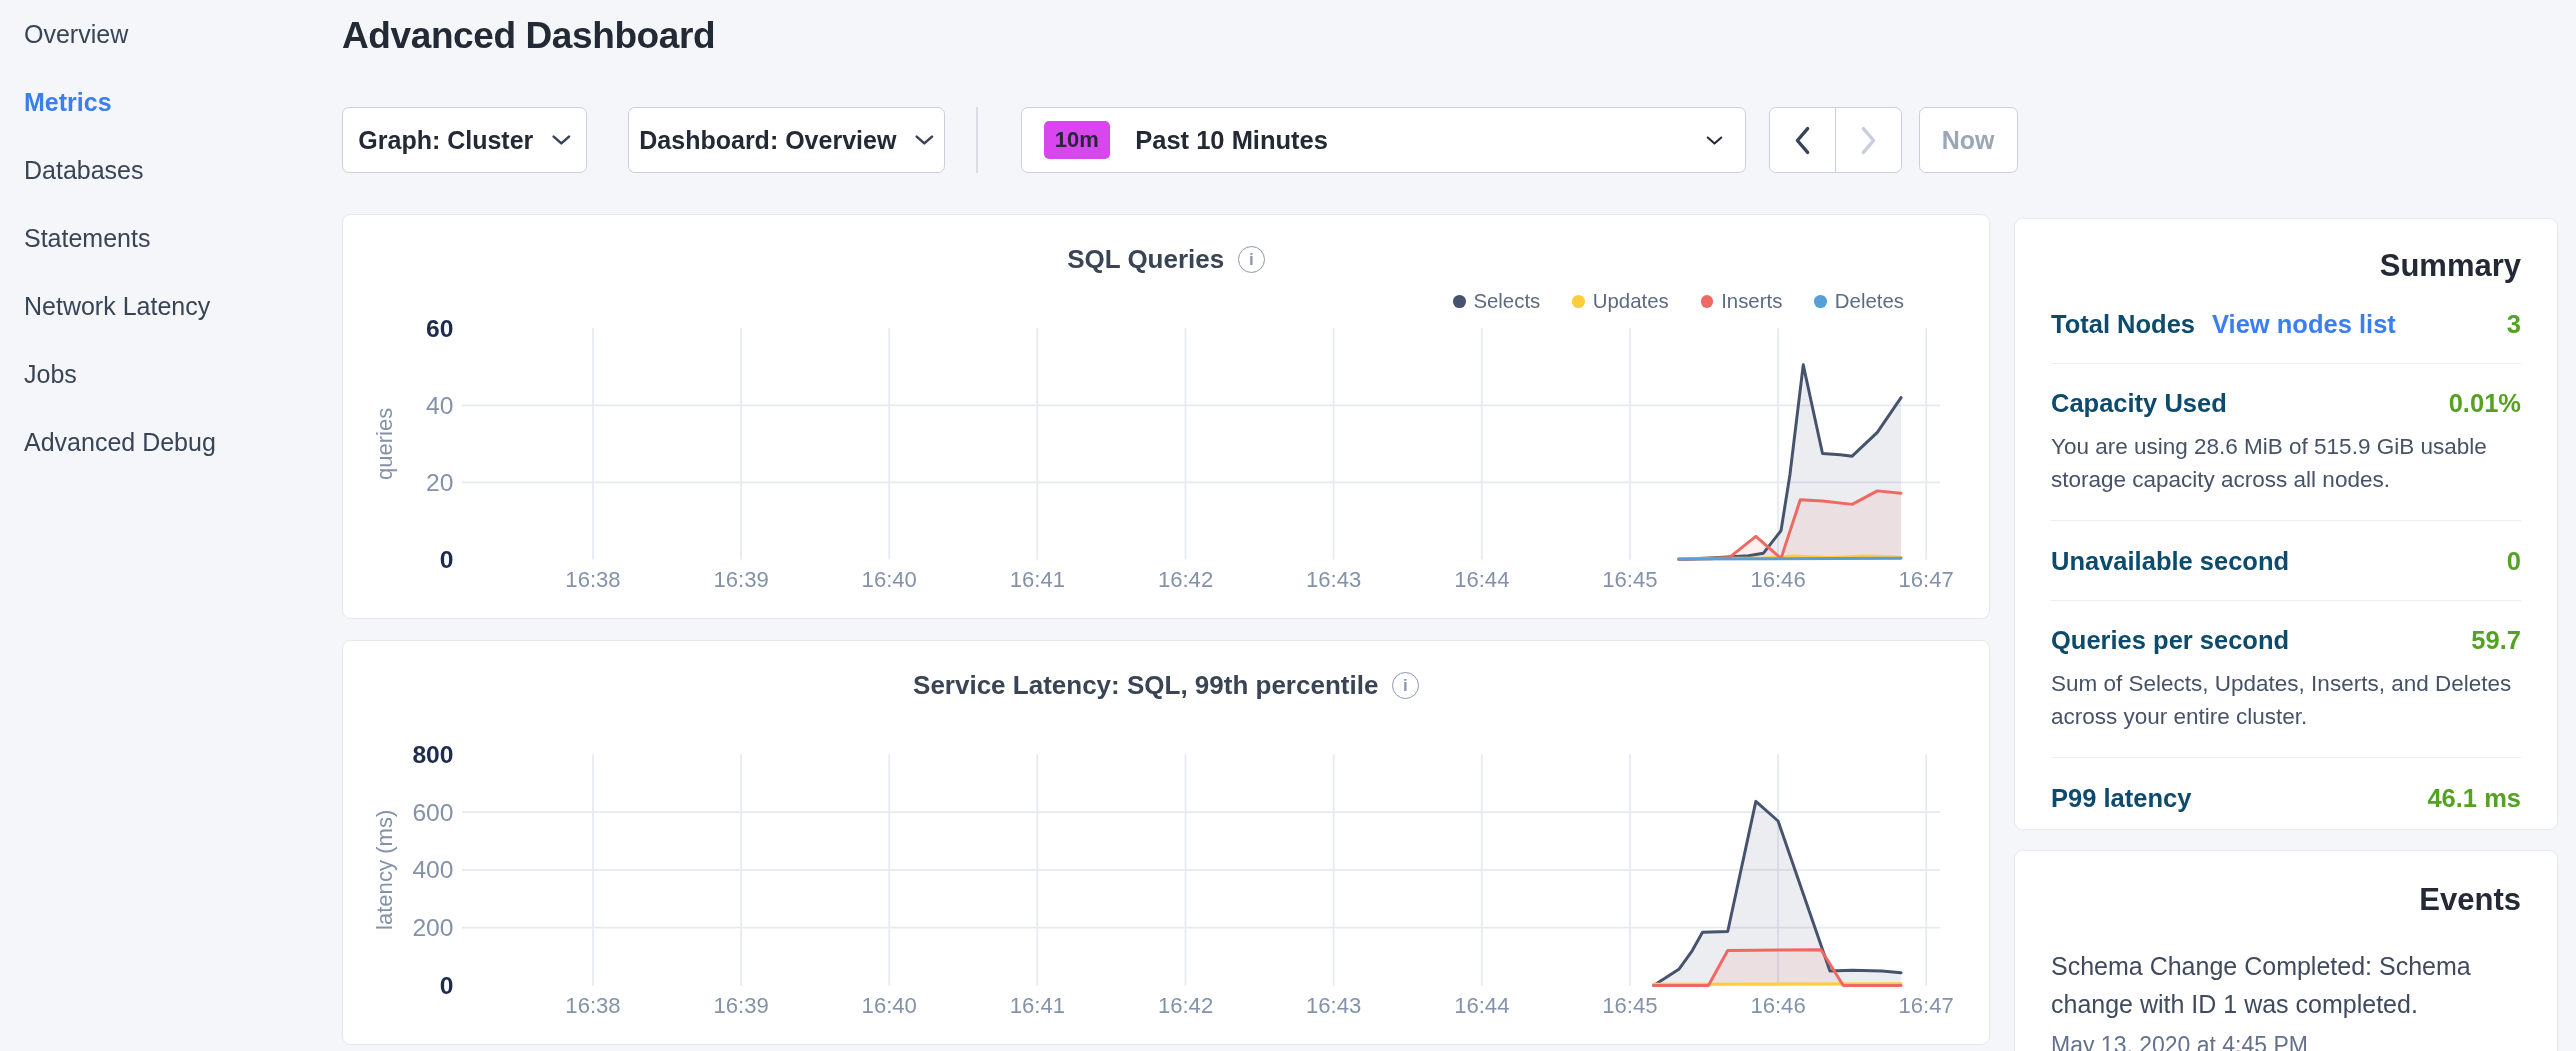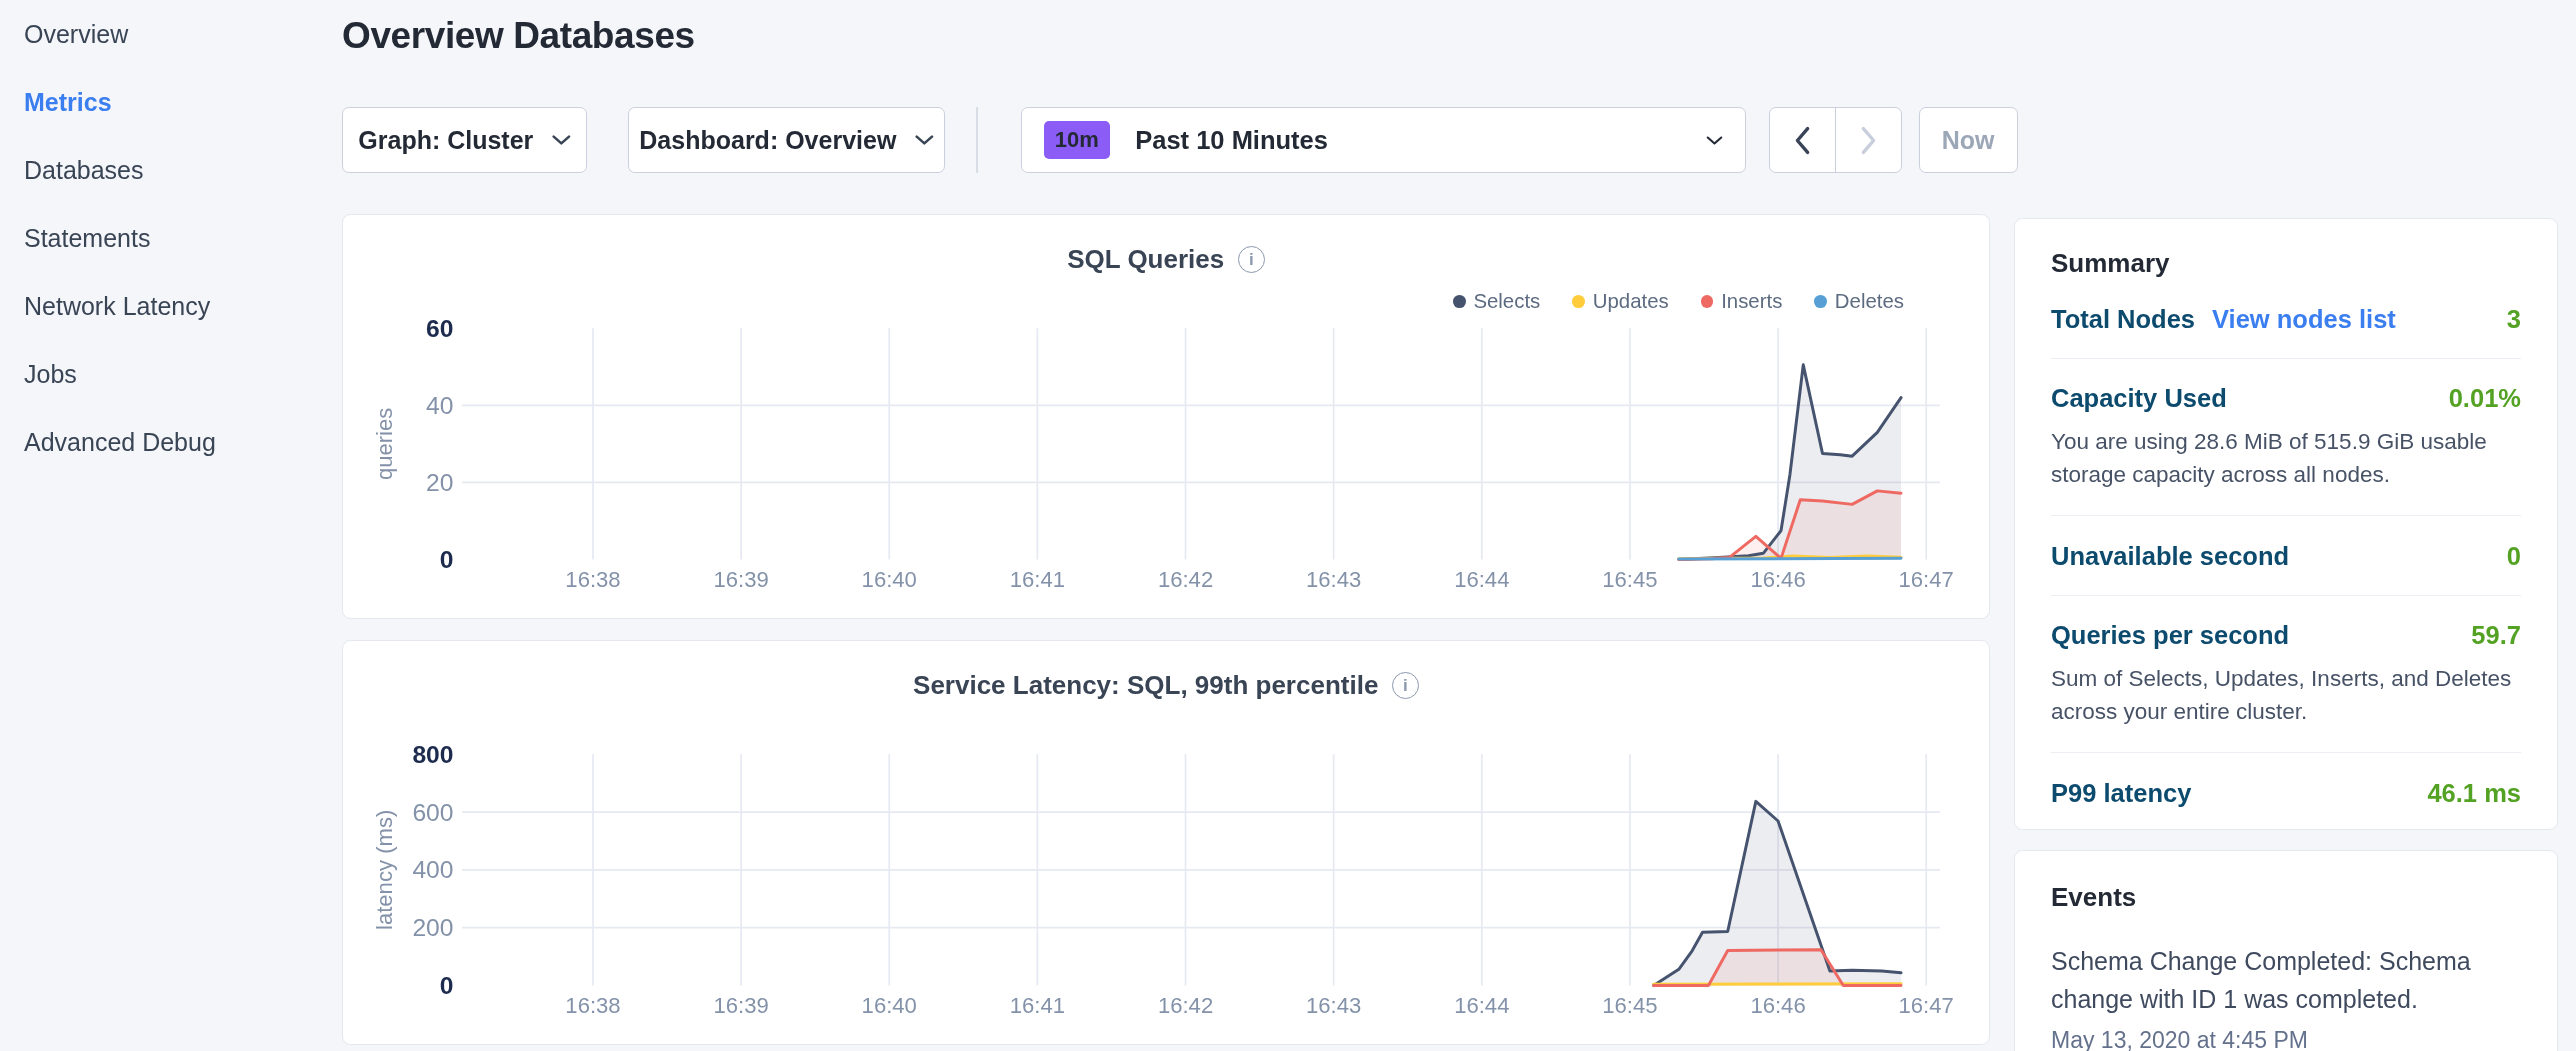--- a/index.html
+++ b/index.html
@@ -18,21 +18,21 @@
     color:#242a35;letter-spacing:-0.4px;}
   .toolbar{position:absolute;left:342px;top:107px;height:66px;display:flex;align-items:center;}
   .tb-btn{height:66px;background:#fff;border:1.7px solid #c9cfdb;border-radius:6.8px;
     display:flex;align-items:center;justify-content:center;box-sizing:border-box;
     font-size:25px;font-weight:bold;color:#242a35;cursor:pointer;}
   .dd-caret{margin-left:18.7px;display:inline-flex;}
   .graph-dd{width:245px;}
   .dash-dd{width:317px;margin-left:41px;justify-content:center;}
   .tb-divider{width:1.7px;height:66px;background:#d9dde6;margin-left:31px;}
   .time-dd{width:725px;margin-left:43px;justify-content:flex-start;padding:0 22px;}
-  .time-badge{background:#8b5cf6;border-radius:5.1px;padding:6px 11px;font-size:22px;
+  .time-badge{background:#d946ef;border-radius:5.1px;padding:6px 11px;font-size:22px;
     font-weight:bold;color:#242a35;}
   .time-label{margin-left:25.5px;font-size:25.5px;}
   .time-caret{margin-left:auto;display:inline-flex;}
   .arrow-group{margin-left:23px;width:133px;height:66px;background:#fff;
     border:1.7px solid #c9cfdb;border-radius:6.8px;box-sizing:border-box;display:flex;}
   .arrow-cell{flex:1;display:flex;align-items:center;justify-content:center;cursor:pointer;}
   .arrow-cell.prev{border-right:1.7px solid #c9cfdb;}
   .now-btn{width:99px;margin-left:17px;color:#9ba6b7;}
 
   
@@ -47,21 +47,21 @@
     border-radius:50%;box-sizing:border-box;display:inline-flex;align-items:center;
     justify-content:center;font-size:17px;color:#8b98ad;font-weight:bold;cursor:pointer;}
   .legend{position:absolute;top:75px;right:85px;display:flex;align-items:center;}
   .legend-item{display:flex;align-items:center;margin-left:32px;}
   .legend-dot{width:12.8px;height:12.8px;border-radius:50%;margin-right:7.7px;}
   .legend-label{font-size:20.4px;color:#5d6b80;}
   .plot-svg{position:absolute;left:0;top:0;}
 
   
   .summary-card{left:2014px;top:218px;width:544px;height:612px;padding:29px 36px;}
-  .panel-title{text-align:left;font-size:26px;font-weight:bold;color:#242a35;}
+  .panel-title{text-align:right;font-size:31px;font-weight:bold;color:#242a35;}
   .sum-row{padding:25.5px 0 24px 0;border-bottom:1.7px solid #eceef3;}
   .sum-row:last-child{border-bottom:none;}
   .sum-head{display:flex;align-items:baseline;}
   .sum-label{font-size:25.5px;font-weight:bold;color:#0c4a6e;white-space:nowrap;}
   .sum-link{margin-left:17px;font-size:25.5px;font-weight:bold;color:#3b7ef0;cursor:pointer;white-space:nowrap;}
   .sum-value{margin-left:auto;font-size:25.5px;font-weight:bold;color:#54a223;white-space:nowrap;}
   .sum-desc{margin-top:12px;font-size:22.5px;color:#475266;line-height:33px;}
   .events-card{left:2014px;top:850px;width:544px;height:255px;padding:31px 36px;}
   .event-item{margin-top:29px;}
   .event-text{font-size:25px;color:#3f4a5f;line-height:38px;}
@@ -75,21 +75,21 @@
   <nav class="sidebar" id="sidebar">
       <div class="side-item">Overview</div>
       <div class="side-item active">Metrics</div>
       <div class="side-item">Databases</div>
       <div class="side-item">Statements</div>
       <div class="side-item">Network Latency</div>
       <div class="side-item">Jobs</div>
       <div class="side-item">Advanced Debug</div>
     </nav>
 
-  <div class="page-title">Overview Databases</div>
+  <div class="page-title">Advanced Dashboard</div>
 
   <div class="toolbar">
     <div class="tb-btn graph-dd">
       <span>Graph: Cluster</span>
       <span class="dd-caret">
         <svg width="18.7" height="12" viewBox="0 0 22 14">
             <polyline points="2,3 11,11 20,3" stroke="#394455" stroke-width="3" fill="none" stroke-linecap="round" stroke-linejoin="round"></polyline>
           </svg>
       </span>
     </div>

